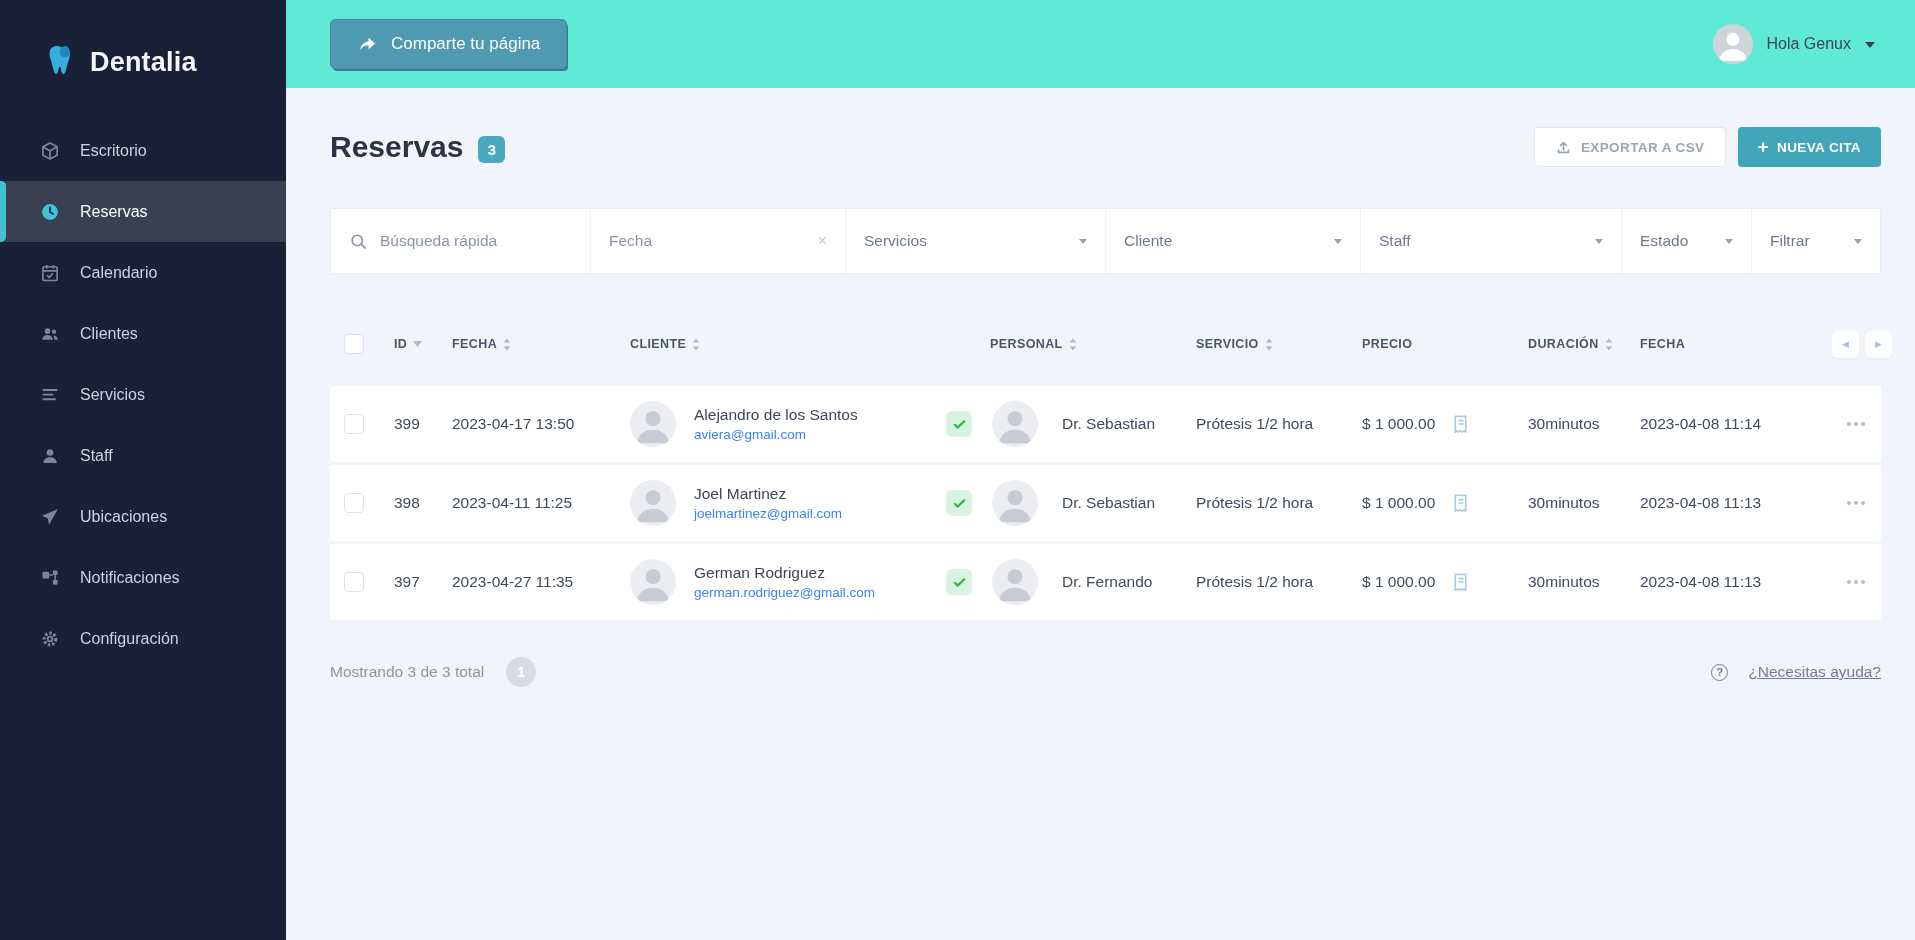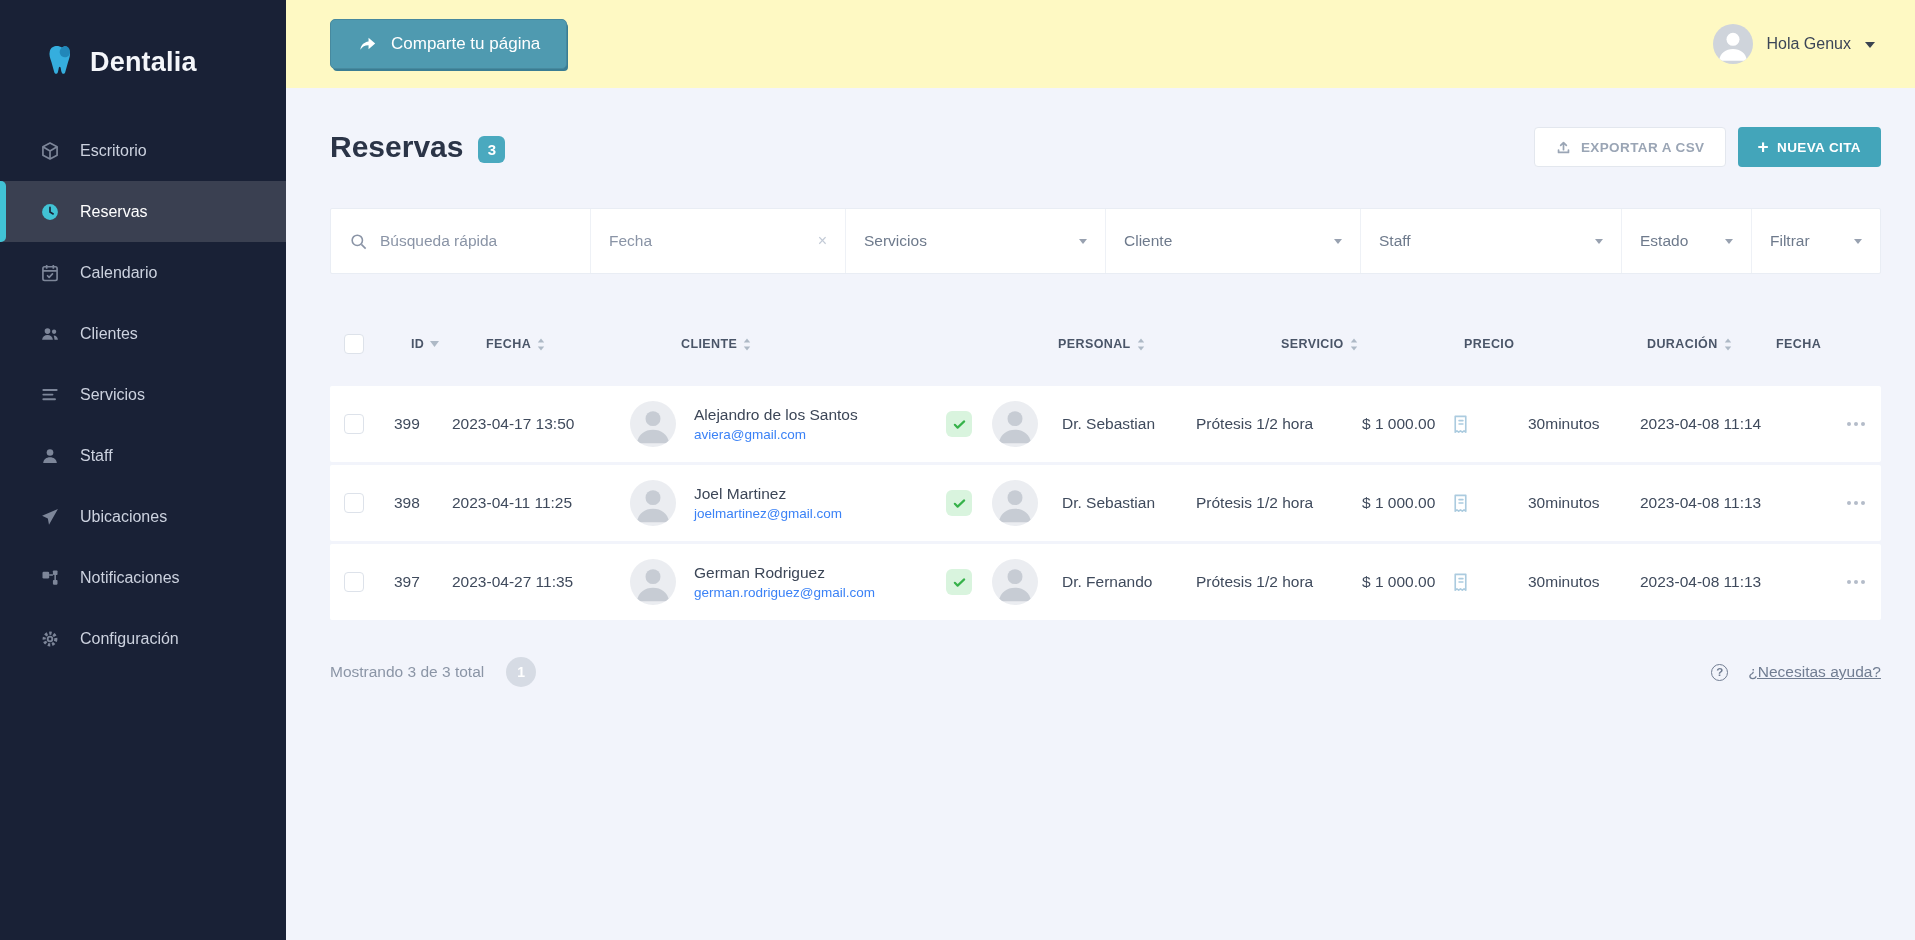--- a/index.html
+++ b/index.html
@@ -17,21 +17,21 @@
               padding-left:40px; color:#ccd2df; font-size:16px; cursor:pointer; }
   .nav-icon { width:20px; height:20px; color:#7d8699; display:inline-flex; flex-shrink:0; }
   .nav-icon svg { width:20px; height:20px; }
   .nav-item.active { background:#3a4051; color:#ffffff; }
   .nav-item.active::before { content:""; position:absolute; left:0; top:0; bottom:0; width:6px;
               background:#41c3d5; border-radius:0 5px 5px 0; }
   .nav-item.active .nav-icon { color:#41c3d5; }
 
   
   .main { flex:1; display:flex; flex-direction:column; min-width:0; }
-  .topbar { height:88px; background:#fef9c3; display:flex; align-items:center; padding:0 40px 0 44px; }
+  .topbar { height:88px; background:#5eead4; display:flex; align-items:center; padding:0 40px 0 44px; }
   .share-btn { display:flex; align-items:center; gap:13px; background:#4f9ab0; border:1px solid #47899e;
                box-shadow:2px 3px 0 -1px #3a7d93; color:#fff; font-size:17px; border-radius:5px;
                height:50px; padding:0 26px; cursor:pointer; font-family:inherit; }
   .share-btn svg { width:21px; height:21px; }
   .user-area { margin-left:auto; display:flex; align-items:center; gap:14px; cursor:pointer; }
   .user-avatar { width:40px; height:40px; border-radius:50%; background:#cfd4db; overflow:hidden; display:flex; }
   .user-avatar svg { width:40px; height:40px; }
   .user-name { font-size:16px; color:#3c4657; }
   .caret-dn { width:0; height:0; border-left:5px solid transparent; border-right:5px solid transparent;
               border-top:6px solid #3a4450; margin-top:2px; }
@@ -80,21 +80,21 @@
   .c-id      { width:58px; }
   .c-date1   { width:178px; }
   .c-client  { width:310px; }
   .c-staff   { width:256px; padding-left:20px; }
   .c-service { width:166px; }
   .c-price   { width:166px; }
   .c-dur     { width:112px; }
   .c-date2   { width:200px; }
   .c-actions { flex:1; justify-content:flex-end; padding-right:16px; padding-left:0; }
 
-  .table-head { display:flex; align-items:center; height:60px; margin-top:40px; margin-bottom:12px;gap:17px; }
+  .table-head { display:flex; align-items:center; height:60px; margin-top:40px; margin-bottom:12px; }
   .h-label { font-size:12.5px; font-weight:700; color:#4a5568; letter-spacing:.4px; display:flex;
              align-items:center; gap:6px; cursor:pointer; }
   .h-staff-off { margin-left:44px; }
   .checkbox { width:20px; height:20px; background:#fff; border:1px solid #dde2ea; border-radius:4px;
               cursor:pointer; flex-shrink:0; }
   .pg-btn { width:27px; height:27px; background:#fff; border-radius:5px; display:flex; align-items:center;
             justify-content:center; color:#a9bfdd; font-size:9px; margin-left:6px; cursor:pointer;
             box-shadow:0 1px 2px rgba(40,60,100,.07); }
 
   .row { display:flex; align-items:center; background:#fff; height:76px; margin-bottom:3px; border-radius:2px;

